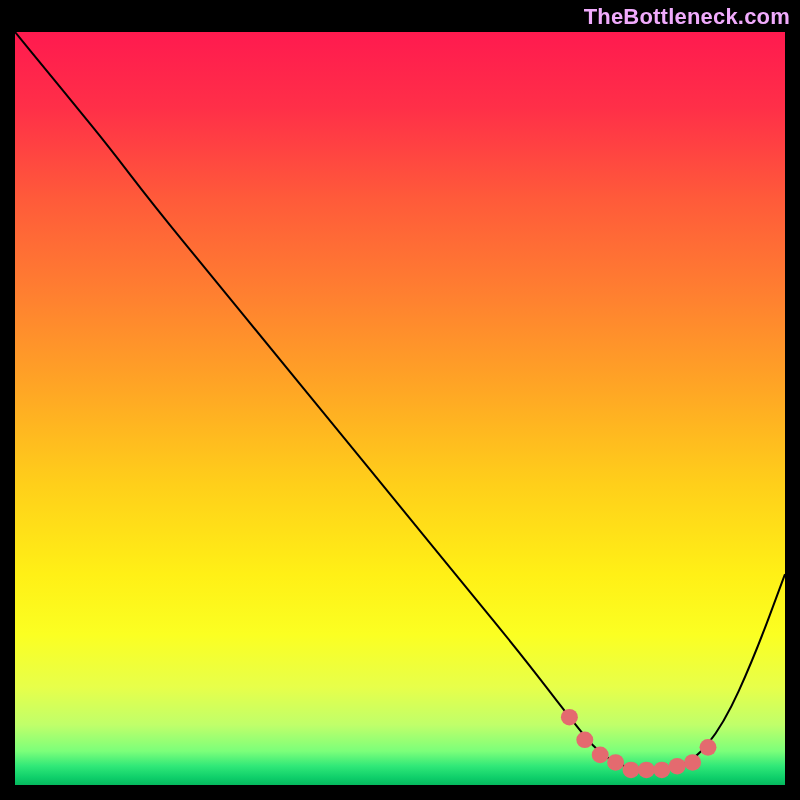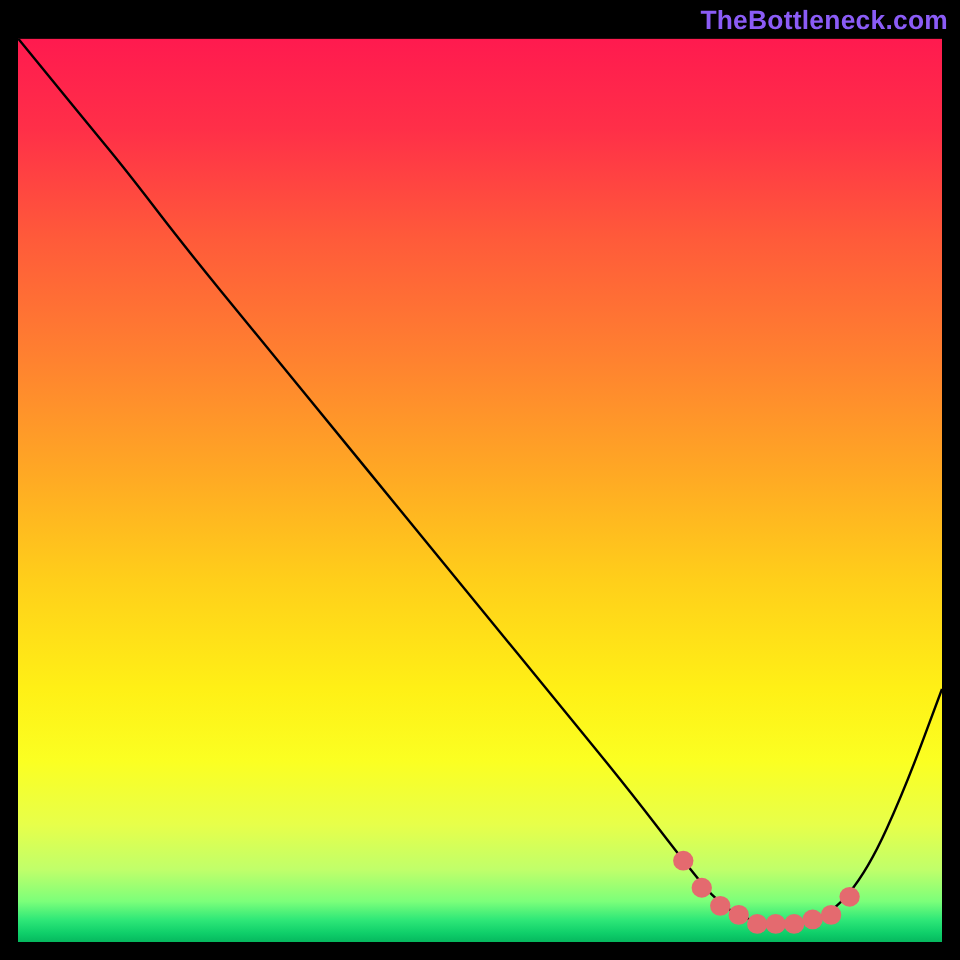--- a/index.html
+++ b/index.html
@@ -13,21 +13,21 @@
   }
   .stage {
     position: relative;
     width: 800px;
     height: 800px;
   }
   .watermark {
     position: absolute;
     top: 4px;
     right: 10px;
-    color: #8b5cf6;
+    color: #f0abfc;
     font-size: 22px;
     font-weight: bold;
     letter-spacing: 0.2px;
     user-select: none;
   }
   .plot-area {
     position: absolute;
     top: 32px;
     left: 15px;
     width: 770px;

